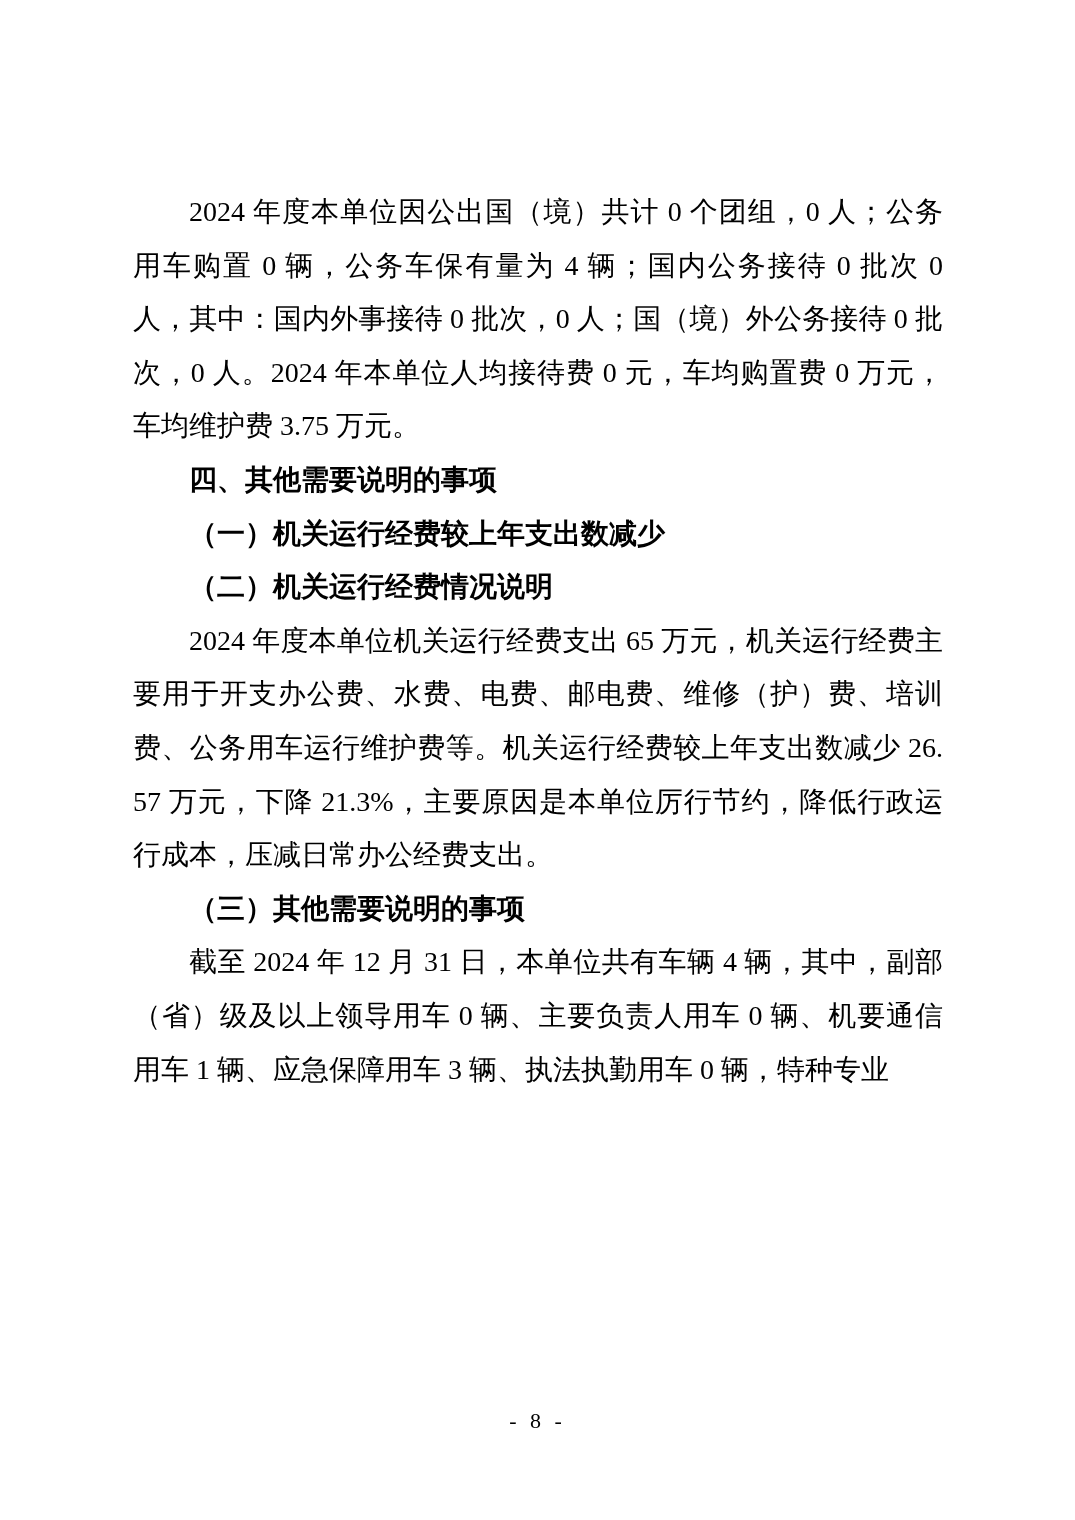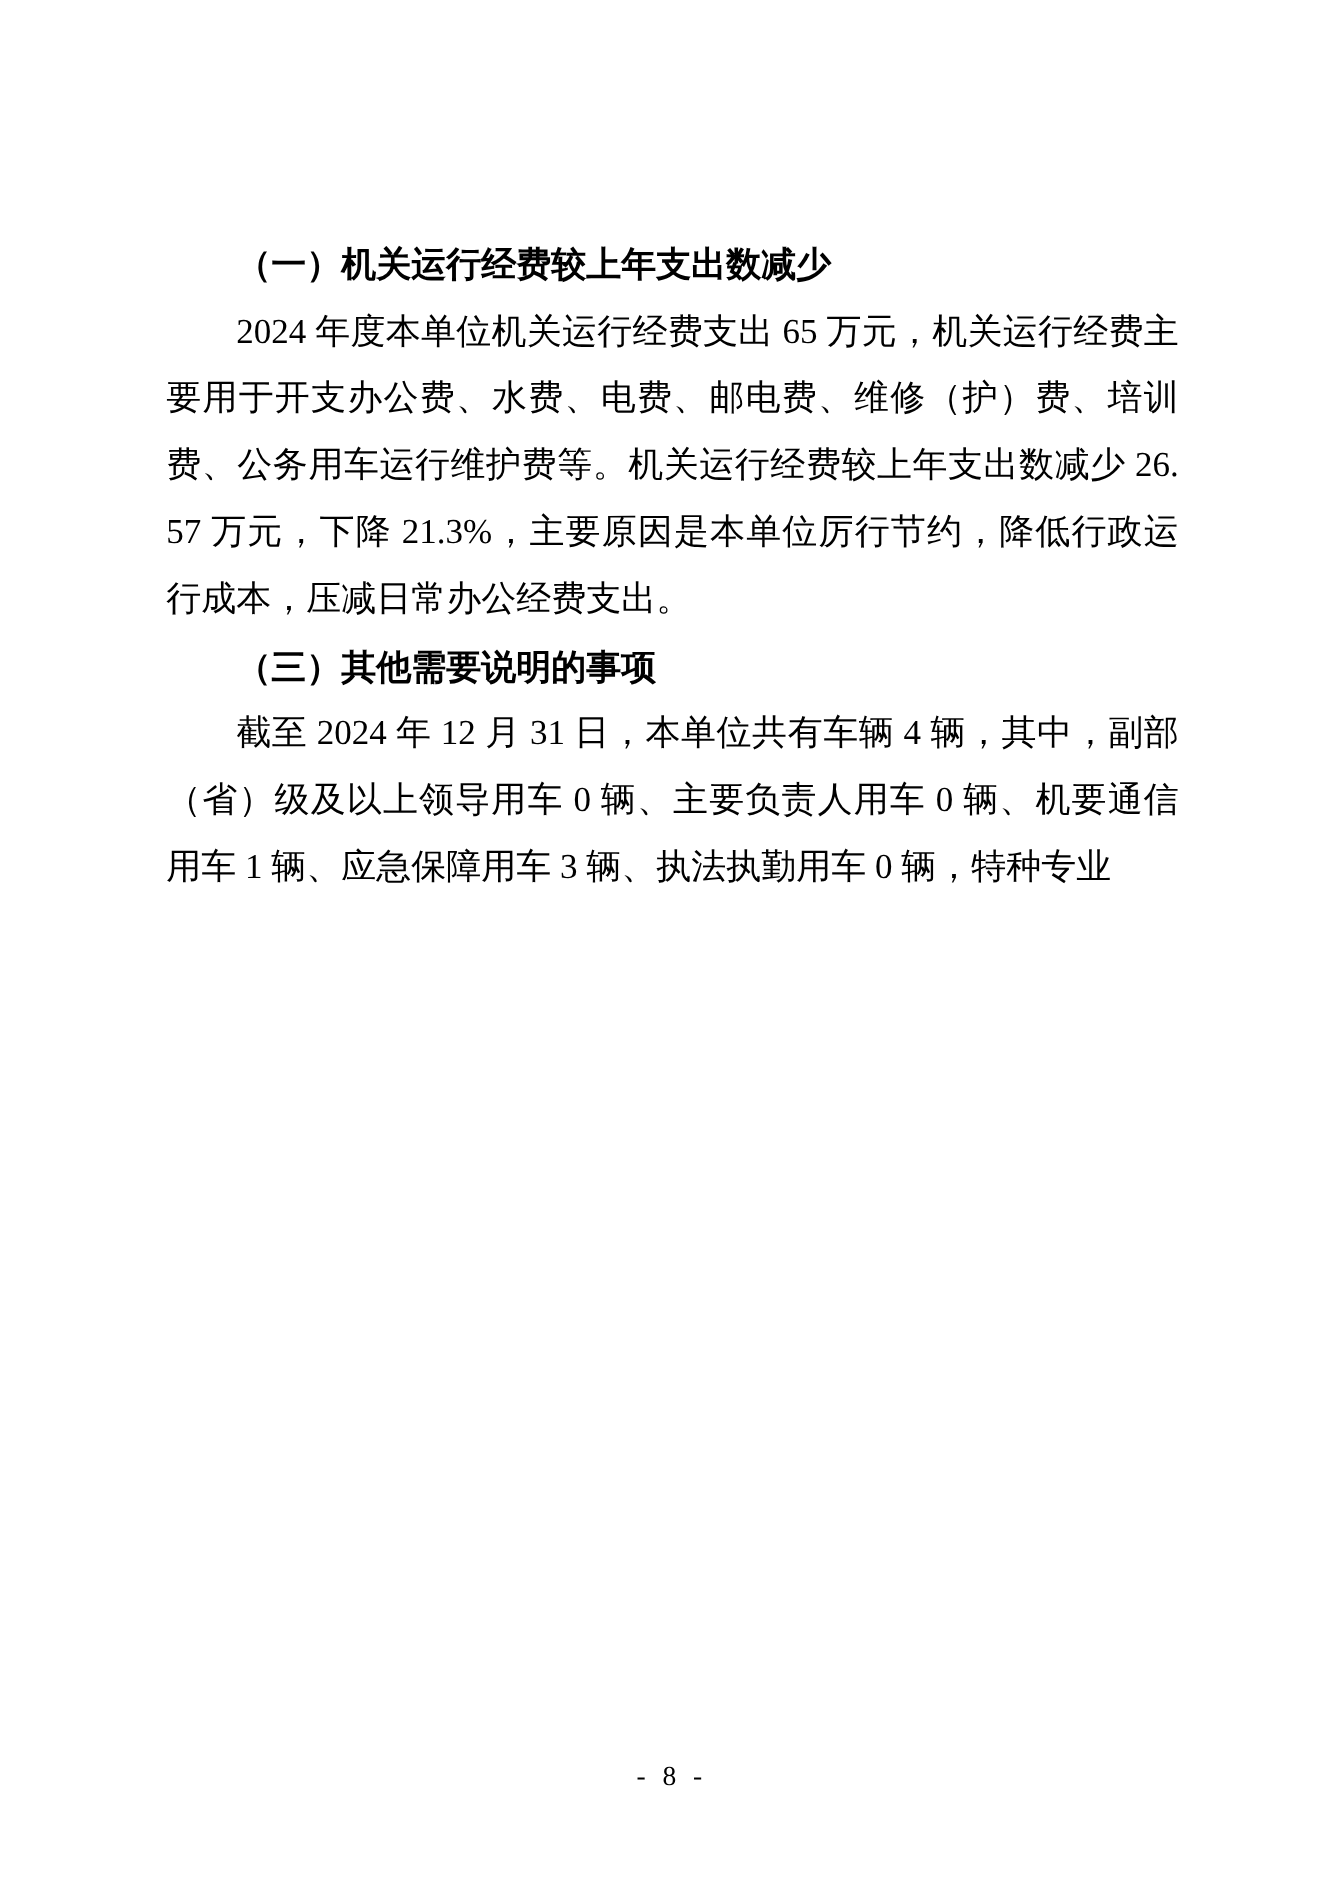--- a/index.html
+++ b/index.html
@@ -61,25 +61,28 @@
     letter-spacing: 4px;
   }
 </style>
 </head>
 <body>
 
 <div class="page">
 
   <main class="content">
 
+    <p class="para">2024 年度本单位因公出国（境）共计 0 个团组，0 人；公务用车购置 0 辆，公务车保有量为 4 辆；国内公务接待 0 批次 0 人，其中：国内外事接待 0 批次，0 人；国（境）外公务接待 0 批次，0 人。2024 年本单位人均接待费 0 元，车均购置费 0 万元，车均维护费 3.75 万元。</p>
 
+    <h2 class="h-major">四、其他需要说明的事项</h2>
 
     <h3 class="h-sub">（一）机关运行经费较上年支出数减少</h3>
 
 
+    <h3 class="h-sub">（二）机关运行经费情况说明</h3>
 
     <p class="para">2024 年度本单位机关运行经费支出 65 万元，机关运行经费主要用于开支办公费、水费、电费、邮电费、维修（护）费、培训费、公务用车运行维护费等。机关运行经费较上年支出数减少 26.57 万元，下降 21.3%，主要原因是本单位厉行节约，降低行政运行成本，压减日常办公经费支出。</p>
 
     <h3 class="h-sub">（三）其他需要说明的事项</h3>
 
     <p class="para">截至 2024 年 12 月 31 日，本单位共有车辆 4 辆，其中，副部（省）级及以上领导用车 0 辆、主要负责人用车 0 辆、机要通信用车 1 辆、应急保障用车 3 辆、执法执勤用车 0 辆，特种专业</p>
 
   </main>
 
   <footer class="footer">

